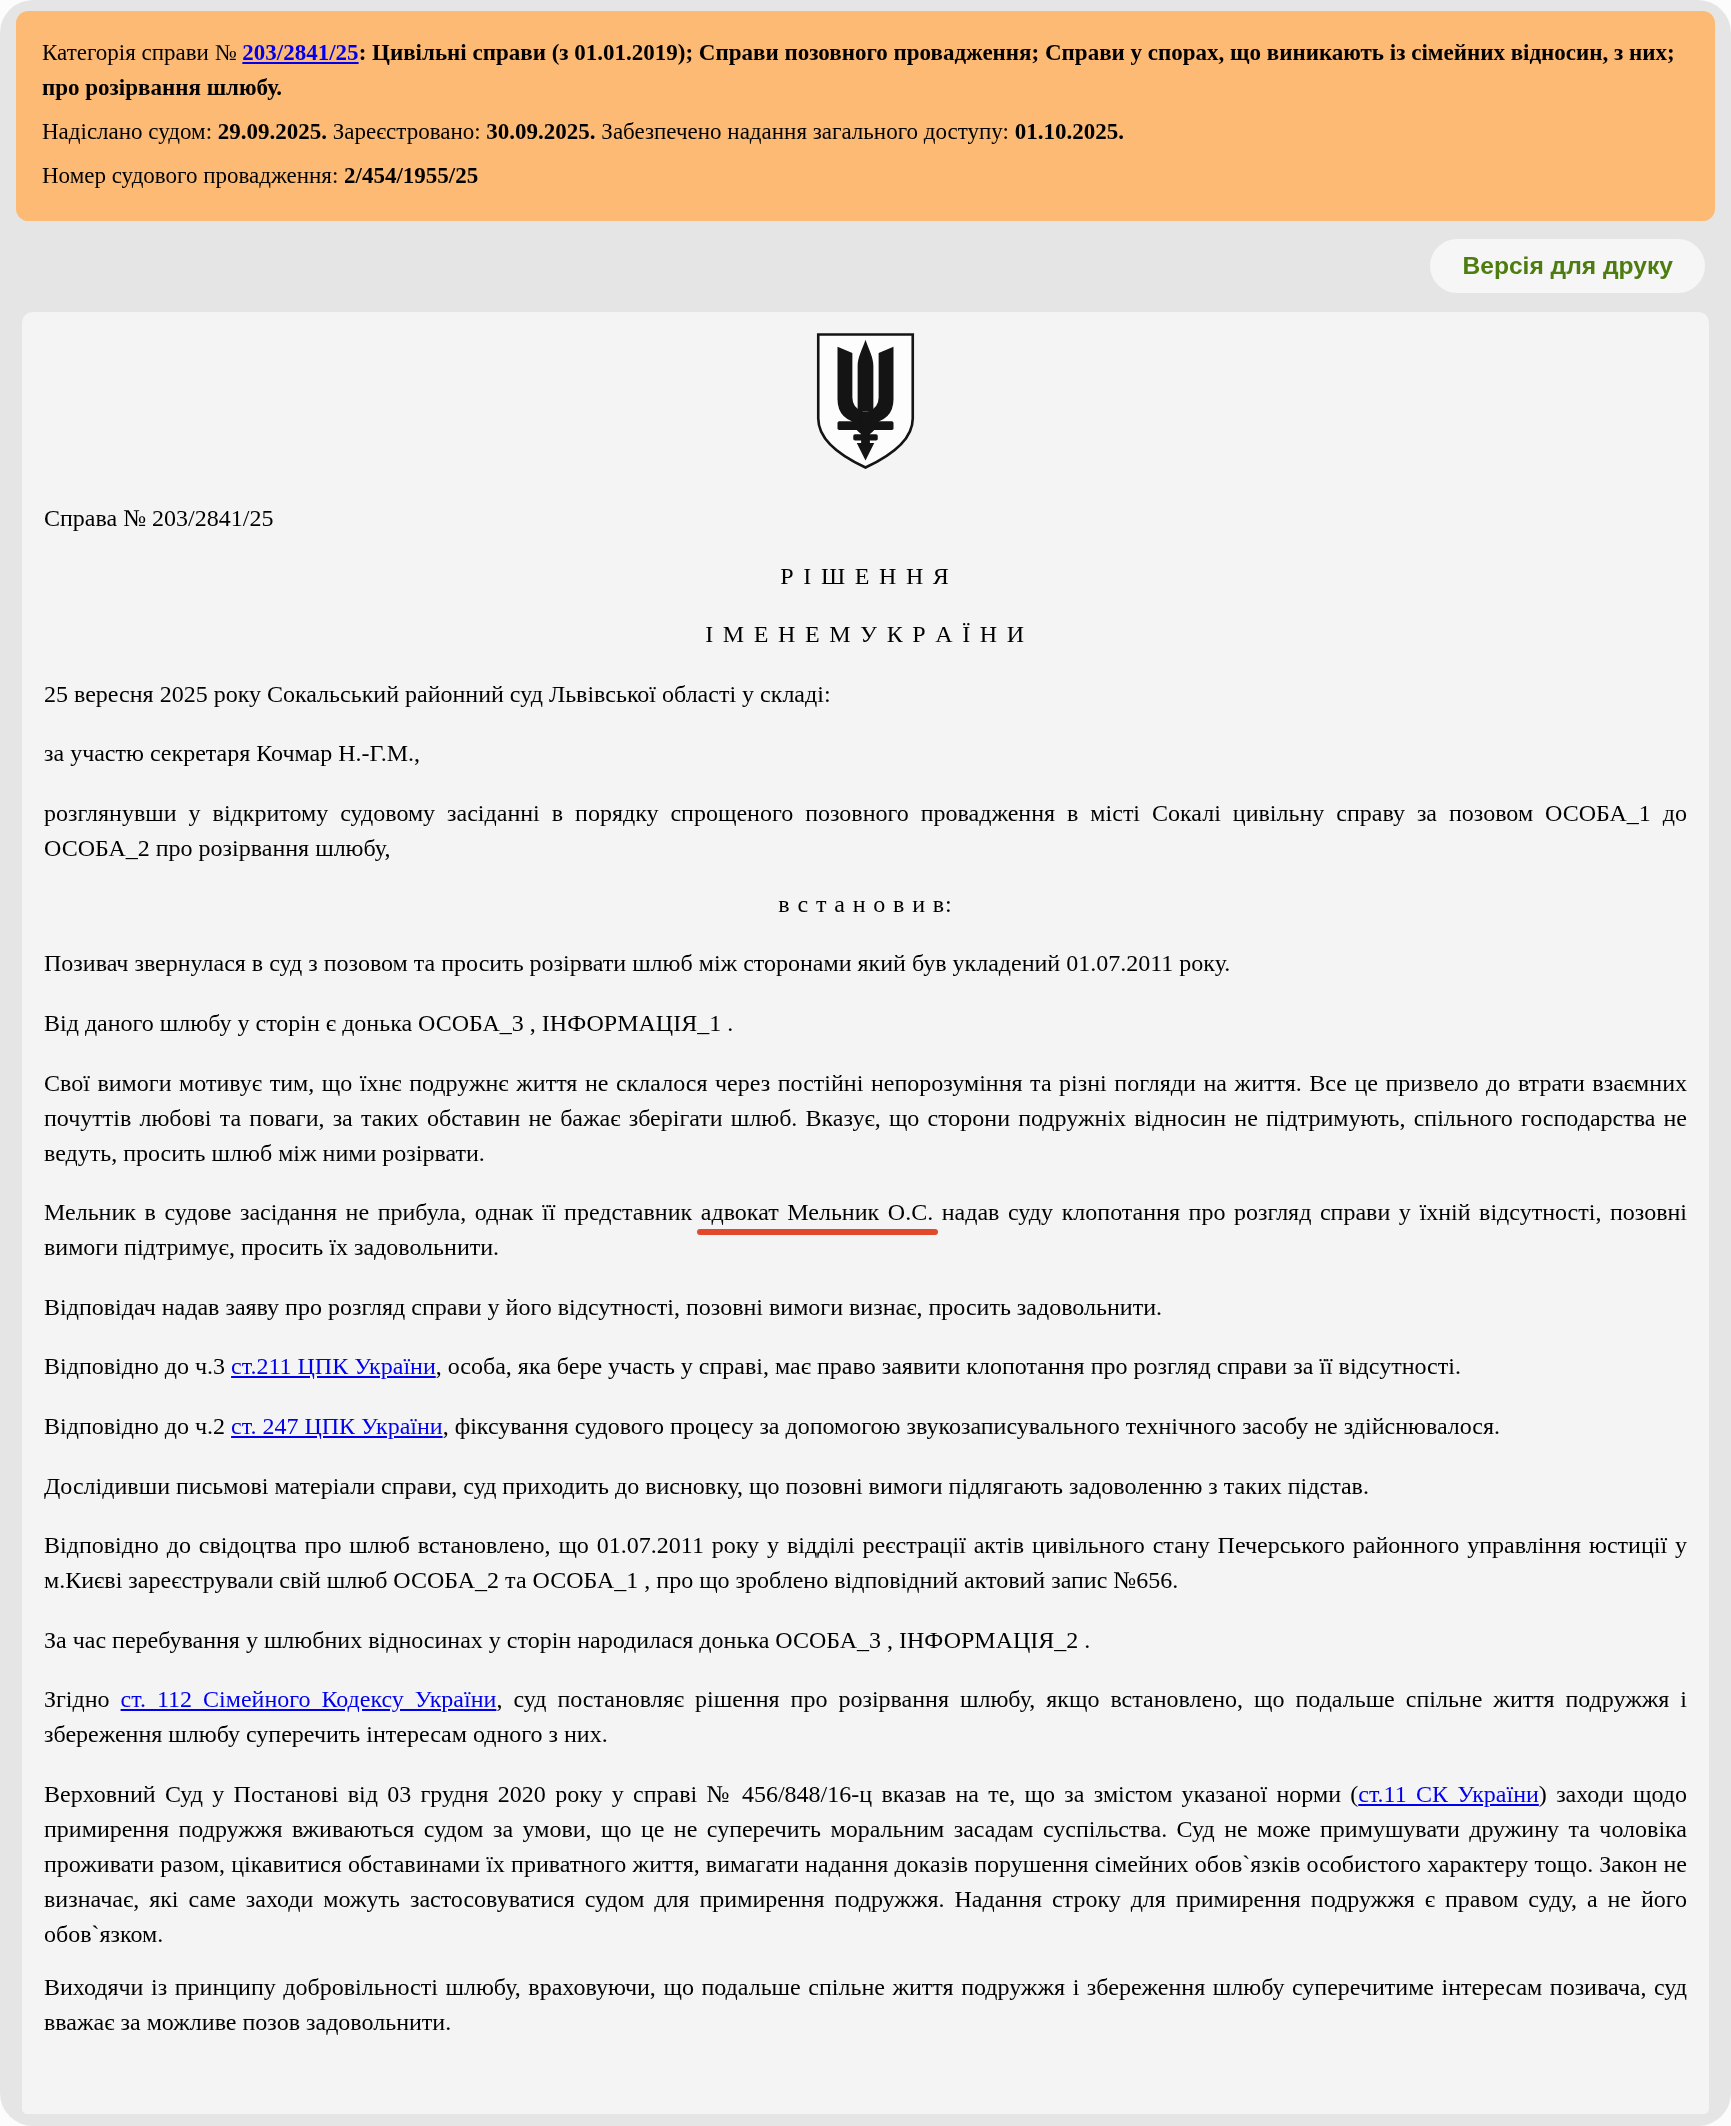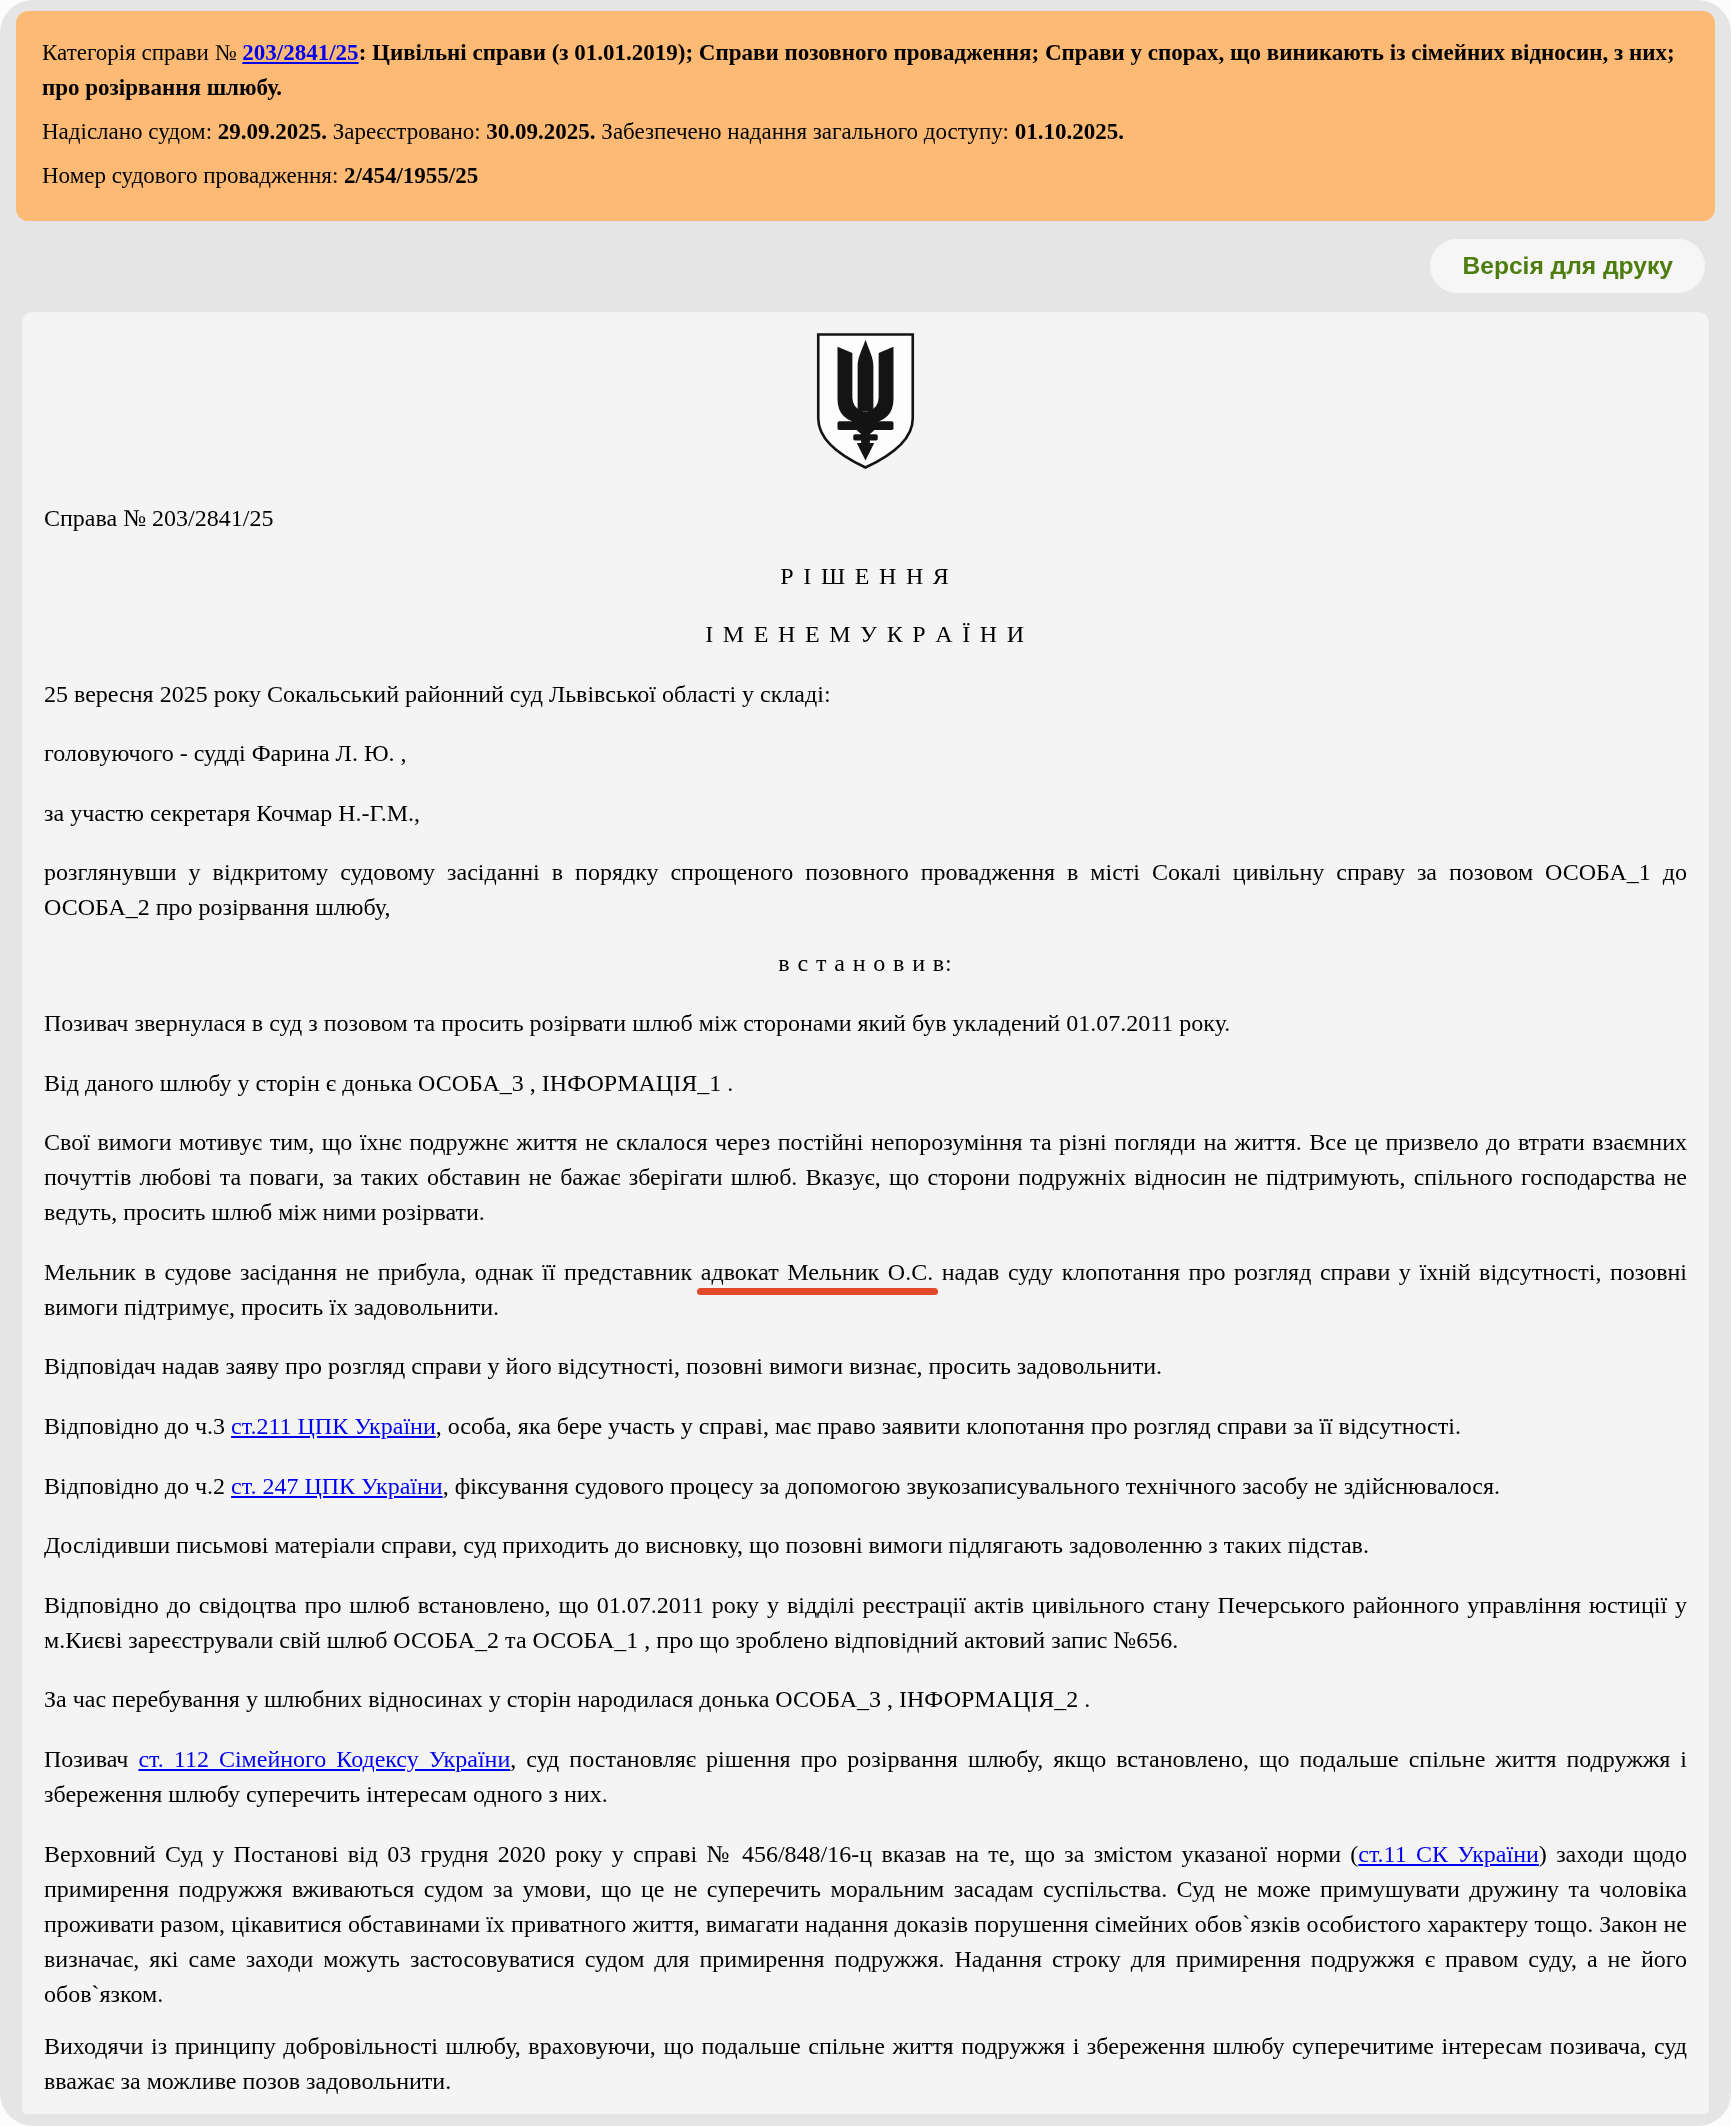--- a/index.html
+++ b/index.html
@@ -120,21 +120,20 @@
         </g>
       </svg>
     </div>
 
     <p class="left case-line">Справа № 203/2841/25</p>
 
     <p class="center title-line">Р І Ш Е Н Н Я</p>
     <p class="center title-line">І М Е Н Е М  У К Р А Ї Н И</p>
 
     <p class="left">25 вересня 2025 року Сокальський районний суд Львівської області у складі:</p>
-    <p class="left">головуючого - судді Фарина Л. Ю. ,</p>
     <p class="left">за участю секретаря Кочмар Н.-Г.М.,</p>
     <p>розглянувши у відкритому судовому засіданні в порядку спрощеного позовного провадження в місті Сокалі цивільну справу за позовом ОСОБА_1 до ОСОБА_2 про розірвання шлюбу,</p>
 
     <p class="center ustanovyv-line">в с т а н о в и в:</p>
 
     <p>Позивач звернулася в суд з позовом та просить розірвати шлюб між сторонами який був укладений 01.07.2011 року.</p>
     <p>Від даного шлюбу у сторін є донька ОСОБА_3 , ІНФОРМАЦІЯ_1 .</p>
     <p>Свої вимоги мотивує тим, що їхнє подружнє життя не склалося через постійні непорозуміння та різні погляди на життя. Все це призвело до втрати взаємних почуттів любові та поваги, за таких обставин не бажає зберігати шлюб. Вказує, що сторони подружніх відносин не підтримують, спільного господарства не ведуть, просить шлюб між ними розірвати.</p>
 
     <p><span>Мельник в судове засідання не прибула, однак її представник </span><span class="red-underline"><span>адвокат Мельник О.С.</span></span><span> надав суду клопотання про розгляд справи у їхній відсутності, позовні вимоги підтримує, просить їх задовольнити.</span></p>
@@ -142,21 +141,21 @@
     <p>Відповідач надав заяву про розгляд справи у його відсутності, позовні вимоги визнає, просить задовольнити.</p>
 
     <p><span>Відповідно до ч.3 </span><a href="#" class="doc-link">ст.211 ЦПК України</a><span>, особа, яка бере участь у справі, має право заявити клопотання про розгляд справи за її відсутності.</span></p>
 
     <p><span>Відповідно до ч.2 </span><a href="#" class="doc-link">ст. 247 ЦПК України</a><span>, фіксування судового процесу за допомогою звукозаписувального технічного засобу не здійснювалося.</span></p>
 
     <p>Дослідивши письмові матеріали справи, суд приходить до висновку, що позовні вимоги підлягають задоволенню з таких підстав.</p>
     <p>Відповідно до свідоцтва про шлюб встановлено, що 01.07.2011 року у відділі реєстрації актів цивільного стану Печерського районного управління юстиції у м.Києві зареєстрували свій шлюб ОСОБА_2 та ОСОБА_1 , про що зроблено відповідний актовий запис №656.</p>
     <p>За час перебування у шлюбних відносинах у сторін народилася донька ОСОБА_3 , ІНФОРМАЦІЯ_2 .</p>
 
-    <p><span>Позивач </span><a href="#" class="doc-link">ст. 112 Сімейного Кодексу України</a><span>, суд постановляє рішення про розірвання шлюбу, якщо встановлено, що подальше спільне життя подружжя і збереження шлюбу суперечить інтересам одного з них.</span></p>
+    <p><span>Згідно </span><a href="#" class="doc-link">ст. 112 Сімейного Кодексу України</a><span>, суд постановляє рішення про розірвання шлюбу, якщо встановлено, що подальше спільне життя подружжя і збереження шлюбу суперечить інтересам одного з них.</span></p>
 
     <p><span>Верховний Суд у Постанові від 03 грудня 2020 року у справі № 456/848/16-ц вказав на те, що за змістом указаної норми (</span><a href="#" class="doc-link">ст.11 СК України</a><span>) заходи щодо примирення подружжя вживаються судом за умови, що це не суперечить моральним засадам суспільства. Суд не може примушувати дружину та чоловіка проживати разом, цікавитися обставинами їх приватного життя, вимагати надання доказів порушення сімейних обов`язків особистого характеру тощо. Закон не визначає, які саме заходи можуть застосовуватися судом для примирення подружжя. Надання строку для примирення подружжя є правом суду, а не його обов`язком.</span></p>
 
     <p class="clipped">Виходячи із принципу добровільності шлюбу, враховуючи, що подальше спільне життя подружжя і збереження шлюбу суперечитиме інтересам позивача, суд вважає за можливе позов задовольнити.</p>
 
   </div>
 </div>
 
 
 </body></html>

